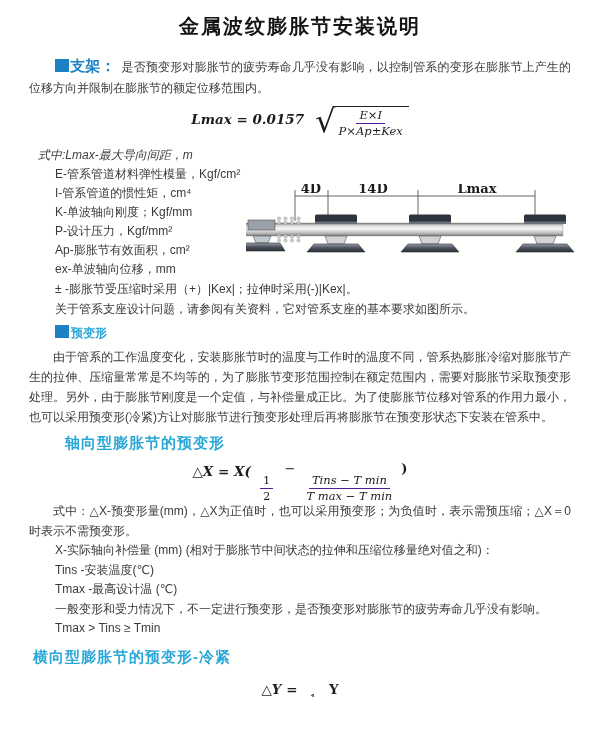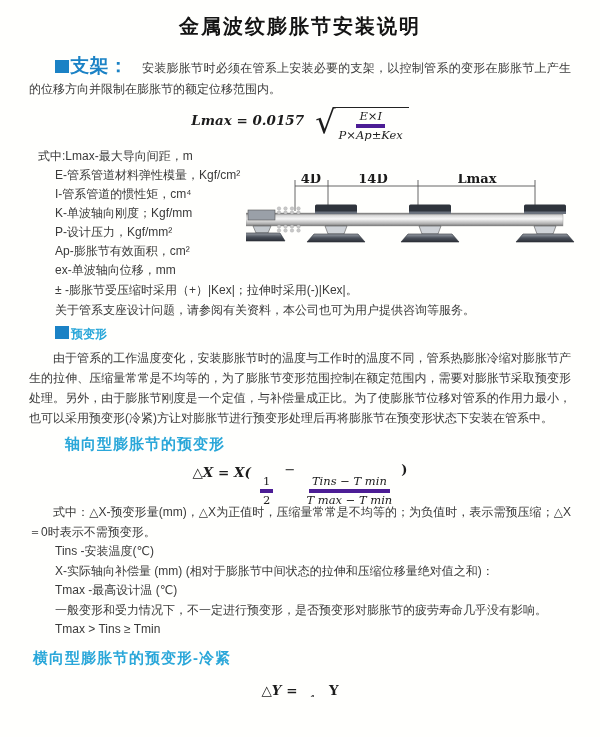--- a/index.html
+++ b/index.html
@@ -15,65 +15,65 @@
   .title{
     padding-top:13px;text-align:center;font-size:20px;font-weight:bold;
     color:#141414;letter-spacing:2px;
   }
   .body-text{font-size:12px;line-height:21px;text-align:justify;color:var(--text);}
   .para1{margin:15px 29px 0 29px;text-indent:26px;}
   .sq{
     display:inline-block;width:14px;height:13px;background:var(--blue);
     vertical-align:-1px;margin-right:1px;
   }
-  .inline-head{color:var(--blue);font-size:19px;font-weight:bold;margin-right:14px;}
+  .inline-head{color:var(--blue);font-size:15px;font-weight:bold;margin-right:6px;}
   .para2{margin:0 29px 0 29px;text-indent:24px;}
   
   .formula-row{width:100%;text-align:center;color:var(--formula);
     font-family:"DejaVu Serif","Liberation Serif",serif;}
   .f1{margin-top:7px;height:36px;}
   .f-lhs{font-weight:bold;font-size:13.5px;vertical-align:8px;font-style:italic;}
   .sqrt{display:inline-flex;align-items:flex-start;margin-left:6px;}
   .sqrt .sign{font-size:32px;line-height:30px;font-weight:normal;margin-right:-3px;}
   .sqrt .radicand{border-top:1.5px solid #222;padding:2px 6px 0 6px;}
   .frac{display:inline-flex;flex-direction:column;align-items:center;
     font-size:11.5px;font-style:italic;line-height:13px;vertical-align:middle;}
-  .frac .num{border-bottom:4px solid #4c1d95;padding:0 3px 1px 3px;}
+  .frac .num{border-bottom:1px solid #4c1d95;padding:0 3px 1px 3px;}
   .frac .den{padding-top:1px;}
   .frac.roman{font-style:normal;}
   .f2{margin-top:8px;height:34px;}
   .f2 .f-lhs,.f3 .f-lhs{vertical-align:0;}
   .f2 .frac,.f3 .frac{vertical-align:-8px;margin:0 4px;}
   .f-op{font-size:13px;vertical-align:3px;margin:0 2px;}
   .f-close{font-size:13px;font-weight:bold;vertical-align:3px;}
   .f3{margin-top:12px;height:34px;}
   .f-rhs{font-weight:bold;font-size:13.5px;}
   
   .vars-diagram{position:relative;height:133px;margin:4px 0 0 38px;}
   .vars{font-size:12px;line-height:19px;white-space:nowrap;}
   .vars > div{padding-left:17px;}
-  .vars > div:first-child{padding-left:0;}
-  .diagram{position:absolute;top:27px;left:208px;width:352px;height:102px;}
+  .vars > div:first-child{padding-left:0;font-style:italic;}
+  .diagram{position:absolute;top:38px;left:208px;width:352px;height:102px;}
   .notes{margin-left:55px;font-size:12px;line-height:20px;}
   .sec-head{margin:6px 0 0 55px;font-size:12px;font-weight:bold;color:var(--cyan);}
   .sec-head .sq{margin-right:2px;}
   .pre-para{margin:5px 29px 0 29px;text-indent:24px;line-height:20px;}
   .sub-head{margin:7px 0 0 65px;font-size:15px;font-weight:bold;color:var(--cyan);letter-spacing:1px;}
   .sub-head2{margin:9px 0 0 33px;font-size:15px;font-weight:bold;color:var(--cyan);letter-spacing:1px;}
   .desc-para{margin:6px 29px 0 29px;text-indent:24px;line-height:20px;}
   .items{margin-left:55px;font-size:12px;line-height:19.5px;}
 </style>
 </head>
 <body>
 
 <div class="page">
 
   <div class="title">金属波纹膨胀节安装说明</div>
 
-  <p class="body-text para1"><span class="sq"></span><span class="inline-head">支架：</span><span>安装膨胀节时必须在管系上安装必要的支架，以控制管系的变形在膨胀节上产生的位移方向并限制在膨胀节的额定位移范围内。</span></p>
+  <p class="body-text para1"><span class="sq"></span><span class="inline-head">支架：</span><span>是否预变形对膨胀节的疲劳寿命几乎没有影响，以控制管系的变形在膨胀节上产生的位移方向并限制在膨胀节的额定位移范围内。</span></p>
 
 
   <div class="formula-row f1">
     <span class="f-lhs">Lmax = 0.0157</span>
     <span class="sqrt">
       <span class="sign">√</span>
       <span class="radicand">
         <span class="frac">
           <span class="num">E×I</span>
           <span class="den">P×Ap±Kex</span>
@@ -167,21 +167,21 @@
           <rect x="278" y="37.5" width="42" height="2.5" fill="#6a717c"></rect>
           <path d="M288,52 L310,52 L307,60 L291,60 Z" fill="#cfd3d8" stroke="#555" stroke-width="0.6"></path>
           <path d="M277,60 L321,60 L328,68 L270,68 Z" fill="url(#baseGrad)" stroke="#2c3038" stroke-width="0.6"></path>
         </g>
       </svg>
     </div>
   </div>
 
   <div class="notes">
     <div>± -膨胀节受压缩时采用（+）|Kex|；拉伸时采用(-)|Kex|。</div>
-    <div>关于管系支座设计问题，请参阅有关资料，本公司也可为用户提供咨询等服务。</div>
+    <div>关于管系支座设计问题，请参阅有关资料，它对管系支座的基本要求如图所示。</div>
   </div>
 
   <div class="sec-head"><span class="sq"></span><span>预变形</span></div>
 
   <p class="body-text pre-para">由于管系的工作温度变化，安装膨胀节时的温度与工作时的温度不同，管系热膨胀冷缩对膨胀节产生的拉伸、压缩量常常是不均等的，为了膨胀节变形范围控制在额定范围内，需要对膨胀节采取预变形处理。另外，由于膨胀节刚度是一个定值，与补偿量成正比。为了使膨胀节位移对管系的作用力最小，也可以采用预变形(冷紧)方让对膨胀节进行预变形处理后再将膨胀节在预变形状态下安装在管系中。</p>
 
   <div class="sub-head">轴向型膨胀节的预变形</div>
 
   <div class="formula-row f2">
     <span class="f-lhs">△X = X(</span>
@@ -190,25 +190,25 @@
       <span class="den">2</span>
     </span>
     <span class="f-op">−</span>
     <span class="frac">
       <span class="num">Tins − T min</span>
       <span class="den">T max − T min</span>
     </span>
     <span class="f-close">)</span>
   </div>
 
-  <p class="body-text desc-para">式中：△X-预变形量(mm)，△X为正值时，压缩量常常是不均等的；为负值时，表示需预压缩；△X＝0时表示不需预变形。</p>
+  <p class="body-text desc-para">式中：△X-预变形量(mm)，△X为正值时，也可以采用预变形；为负值时，表示需预压缩；△X＝0时表示不需预变形。</p>
 
   <div class="items">
+    <div>X-实际轴向补偿量 (mm) (相对于膨胀节中间状态的拉伸和压缩位移量绝对值之和)：</div>
     <div>Tins -安装温度(℃)</div>
-    <div>X-实际轴向补偿量 (mm) (相对于膨胀节中间状态的拉伸和压缩位移量绝对值之和)：</div>
     <div>Tmax -最高设计温 (℃)</div>
     <div>一般变形和受力情况下，不一定进行预变形，是否预变形对膨胀节的疲劳寿命几乎没有影响。</div>
     <div>Tmax &gt; Tins ≥ Tmin</div>
   </div>
 
   <div class="sub-head2">横向型膨胀节的预变形-冷紧</div>
 
   <div class="formula-row f3">
     <span class="f-lhs">△Y =</span>
     <span class="frac roman">

